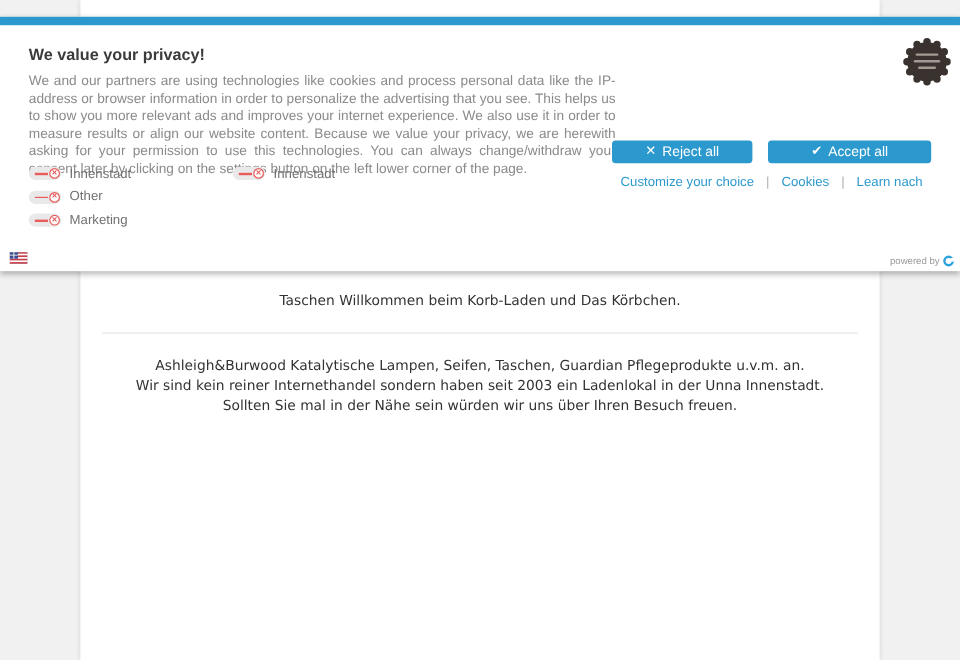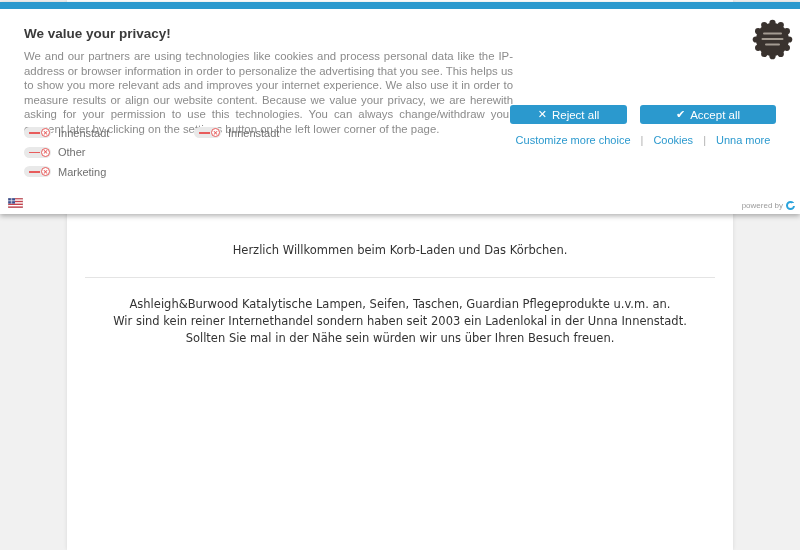--- a/index.html
+++ b/index.html
@@ -26,21 +26,21 @@
     background:#e4e4e4;
   }
   .page-paragraph {
     position:absolute; left:0; top:296px; width:100%;
     text-align:center; font-size:11.5px; line-height:17px; color:#333333;
     font-family:"DejaVu Sans", sans-serif;
   }
 
   
   .consent-panel {
-    position:absolute; left:0; top:2px; width:800px; height:212px;
+    position:absolute; left:0; top:14px; width:800px; height:212px;
     background:#ffffff;
     box-shadow:0 2px 5px rgba(0,0,0,0.30);
   }
   .consent-topbar {
     position:absolute; left:0; top:0; width:100%; height:7px;
     background:#2b99ce;
   }
   .consent-title {
     position:absolute; left:24px; top:24px;
     font-size:13.5px; font-weight:bold; color:#3b3b3b;
@@ -111,21 +111,21 @@
     content:""; position:absolute; right:-2px; top:0;
     width:3px; height:3px; background:#ffffff;
   }
 </style>
 </head>
 <body>
 
 <div class="viewport">
 
   <div class="page-container">
-    <div class="page-heading">Herzlich Willkommen beim Korb-Laden und Das Körbchen.</div>
+    <div class="page-heading">Taschen Willkommen beim Korb-Laden und Das Körbchen.</div>
     <div class="page-divider"></div>
     <div class="page-paragraph">
       <div>Ashleigh&amp;Burwood Katalytische Lampen, Seifen, Taschen, Guardian Pflegeprodukte u.v.m. an.</div>
       <div>Wir sind kein reiner Internethandel sondern haben seit 2003 ein Ladenlokal in der Unna Innenstadt.</div>
       <div>Sollten Sie mal in der Nähe sein würden wir uns über Ihren Besuch freuen.</div>
     </div>
   </div>
 
   <div class="consent-panel">
     <div class="consent-topbar"></div>
@@ -160,25 +160,25 @@
     <button class="consent-btn btn-reject">
       <span class="btn-icon">✕</span>
       <span>Reject all</span>
     </button>
     <button class="consent-btn btn-accept">
       <span class="btn-icon">✔</span>
       <span>Accept all</span>
     </button>
 
     <div class="consent-links">
-      <a class="consent-link">Customize more choice</a>
+      <a class="consent-link">Customize your choice</a>
       <span class="link-sep">|</span>
       <a class="consent-link">Cookies</a>
       <span class="link-sep">|</span>
-      <a class="consent-link">Unna more</a>
+      <a class="consent-link">Learn nach</a>
     </div>
 
     <div class="toggle-grid">
       <div class="toggle-item">
         <span class="toggle-pill">
             <span class="toggle-line"></span>
             <span class="toggle-knob">✕</span>
           </span>
         <span class="toggle-label">Innenstadt</span>
       </div>

